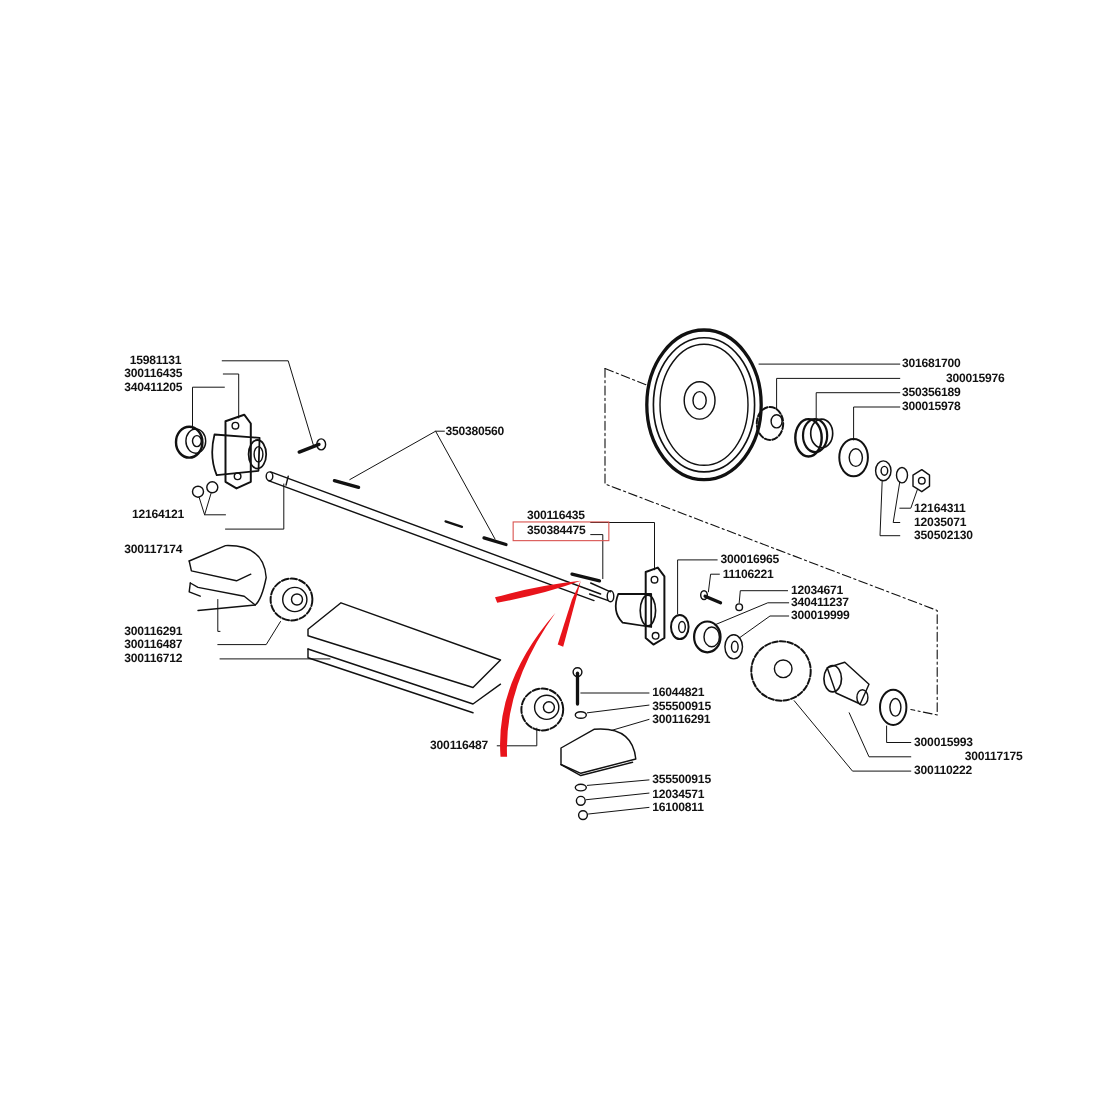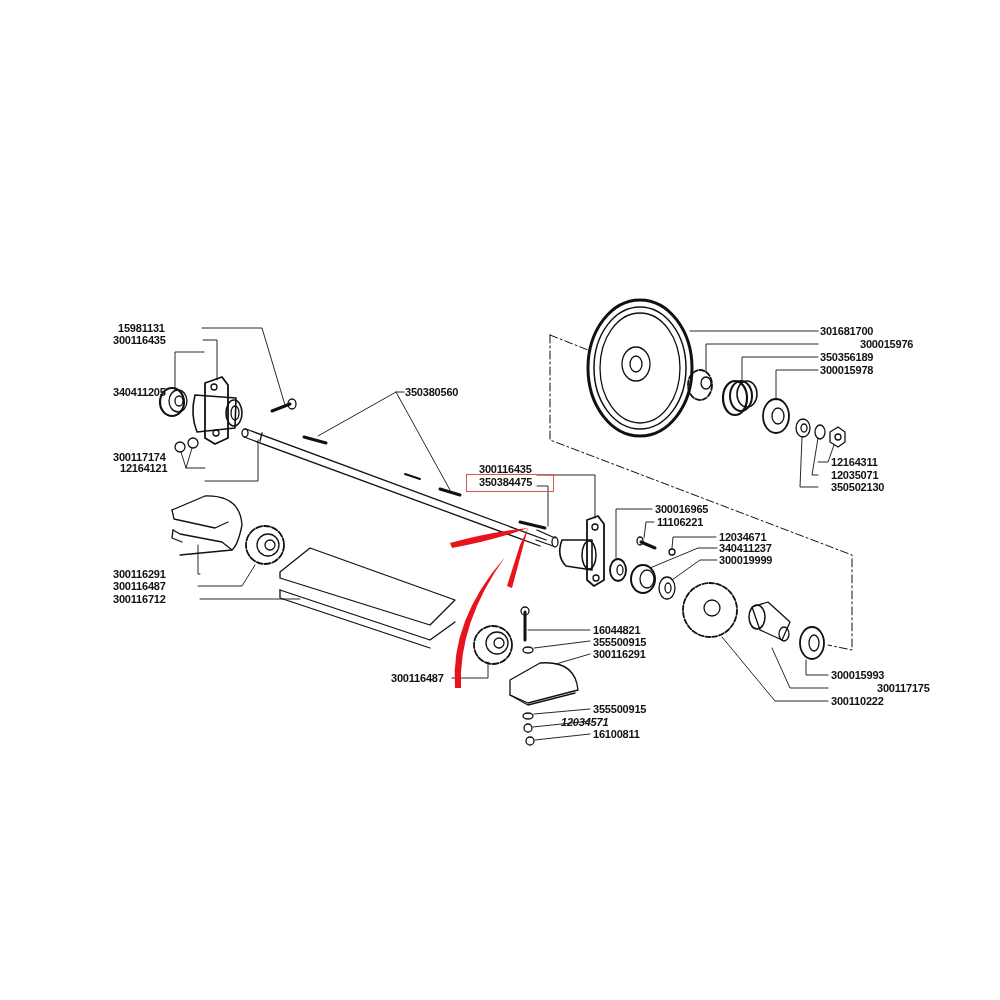--- a/index.html
+++ b/index.html
@@ -197,23 +197,23 @@
     <path d="M450 543 Q490 532 528 528 Q495 540 452 548 Z"></path>
     <path d="M528 528 L512 588 L507 586 L520 545 Z"></path>
     <path d="M455 688 Q450 620 505 557 Q458 623 461 688 Z"></path>
   </g>
 </svg>
 
 <div class="hl-box" style="left:466px; top:474px; width:86px; height:16px;"></div>
 
 <span class="lbl" style="left:118px; top:322px;">15981131</span>
 <span class="lbl" style="left:113px; top:334px;">300116435</span>
-<span class="lbl" style="left:113px; top:346px;margin-top:40px;">340411205</span>
+<span class="lbl" style="left:113px; top:346px;">340411205</span>
 <span class="lbl" style="left:120px; top:462px;">12164121</span>
-<span class="lbl" style="left:113px; top:451px;">300117174</span>
+<span class="lbl" style="left:113px; top:494px;">300117174</span>
 
 <span class="lbl" style="left:405px; top:386px;">350380560</span>
 <span class="lbl" style="left:479px; top:463px;">300116435</span>
 <span class="lbl" style="left:479px; top:476px;">350384475</span>
 
 <span class="lbl" style="left:113px; top:568px;">300116291</span>
 <span class="lbl" style="left:113px; top:580px;">300116487</span>
 <span class="lbl" style="left:113px; top:593px;">300116712</span>
 <span class="lbl" style="left:391px; top:672px;">300116487</span>
 
@@ -228,18 +228,18 @@
 <span class="lbl" style="left:655px; top:503px;">300016965</span>
 <span class="lbl" style="left:657px; top:516px;">11106221</span>
 <span class="lbl" style="left:719px; top:531px;">12034671</span>
 <span class="lbl" style="left:719px; top:542px;">340411237</span>
 <span class="lbl" style="left:719px; top:554px;">300019999</span>
 
 <span class="lbl" style="left:593px; top:624px;">16044821</span>
 <span class="lbl" style="left:593px; top:636px;">355500915</span>
 <span class="lbl" style="left:593px; top:648px;">300116291</span>
 <span class="lbl" style="left:593px; top:703px;">355500915</span>
-<span class="lbl" style="left:561px; top:716px;font-style:italic;">12034571</span>
+<span class="lbl" style="left:593px; top:716px;">12034571</span>
 <span class="lbl" style="left:593px; top:728px;">16100811</span>
 
 <span class="lbl" style="left:831px; top:669px;">300015993</span>
 <span class="lbl" style="left:831px; top:682px;margin-left:46px;">300117175</span>
 <span class="lbl" style="left:831px; top:695px;">300110222</span>
 
 </body></html>

